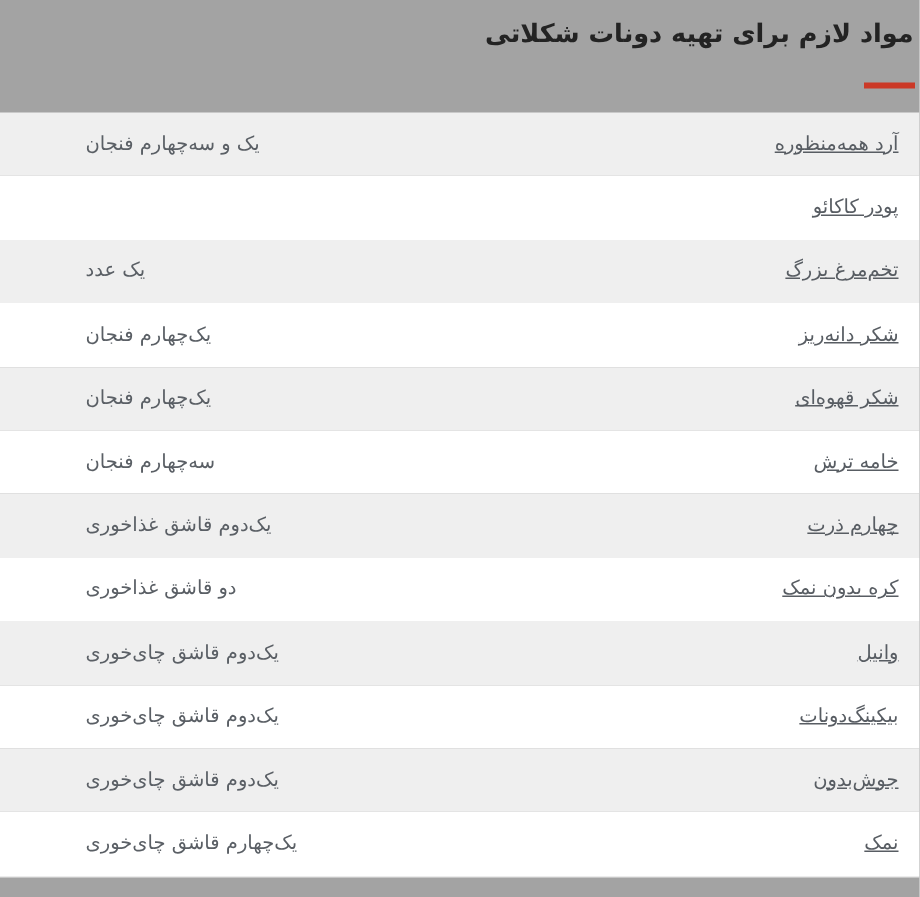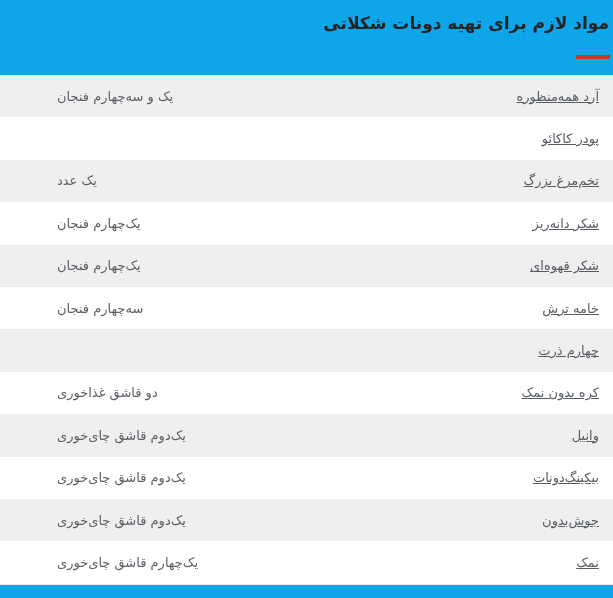--- a/index.html
+++ b/index.html
@@ -1,21 +1,21 @@
 <!DOCTYPE html>
 <html lang="fa" dir="rtl"><head>
 <meta charset="utf-8">
 <style>
   * { margin: 0; padding: 0; box-sizing: border-box; }
   html, body { width: 613px; height: 598px; background: #ffffff; overflow: hidden; }
   body {
     font-family: "DejaVu Sans", sans-serif;
     direction: rtl;
   }
-  .page { width: 613px; height: 598px; background: #0ea5e9; }
+  .page { width: 613px; height: 598px; background: #a3a3a3; }
   .header { padding-top: 11px; }
   .page-title {
     font-size: 17px;
     font-weight: bold;
     color: #232323;
     text-align: right;
     padding-right: 4px;
     line-height: 24px;
   }
   .title-underline {
@@ -86,20 +86,21 @@
     <span class="ingredient-amount">یک‌چهارم فنجان</span>
   </div>
 
   <div class="ingredient-row">
     <span class="ingredient-name">خامه ترش</span>
     <span class="ingredient-amount">سه‌چهارم فنجان</span>
   </div>
 
   <div class="ingredient-row">
     <span class="ingredient-name">چهارم ذرت</span>
+    <span class="ingredient-amount">یک‌دوم قاشق غذاخوری</span>
   </div>
 
   <div class="ingredient-row">
     <span class="ingredient-name">کره بدون نمک</span>
     <span class="ingredient-amount">دو قاشق غذاخوری</span>
   </div>
 
   <div class="ingredient-row">
     <span class="ingredient-name">وانیل</span>
     <span class="ingredient-amount">یک‌دوم قاشق چای‌خوری</span>

